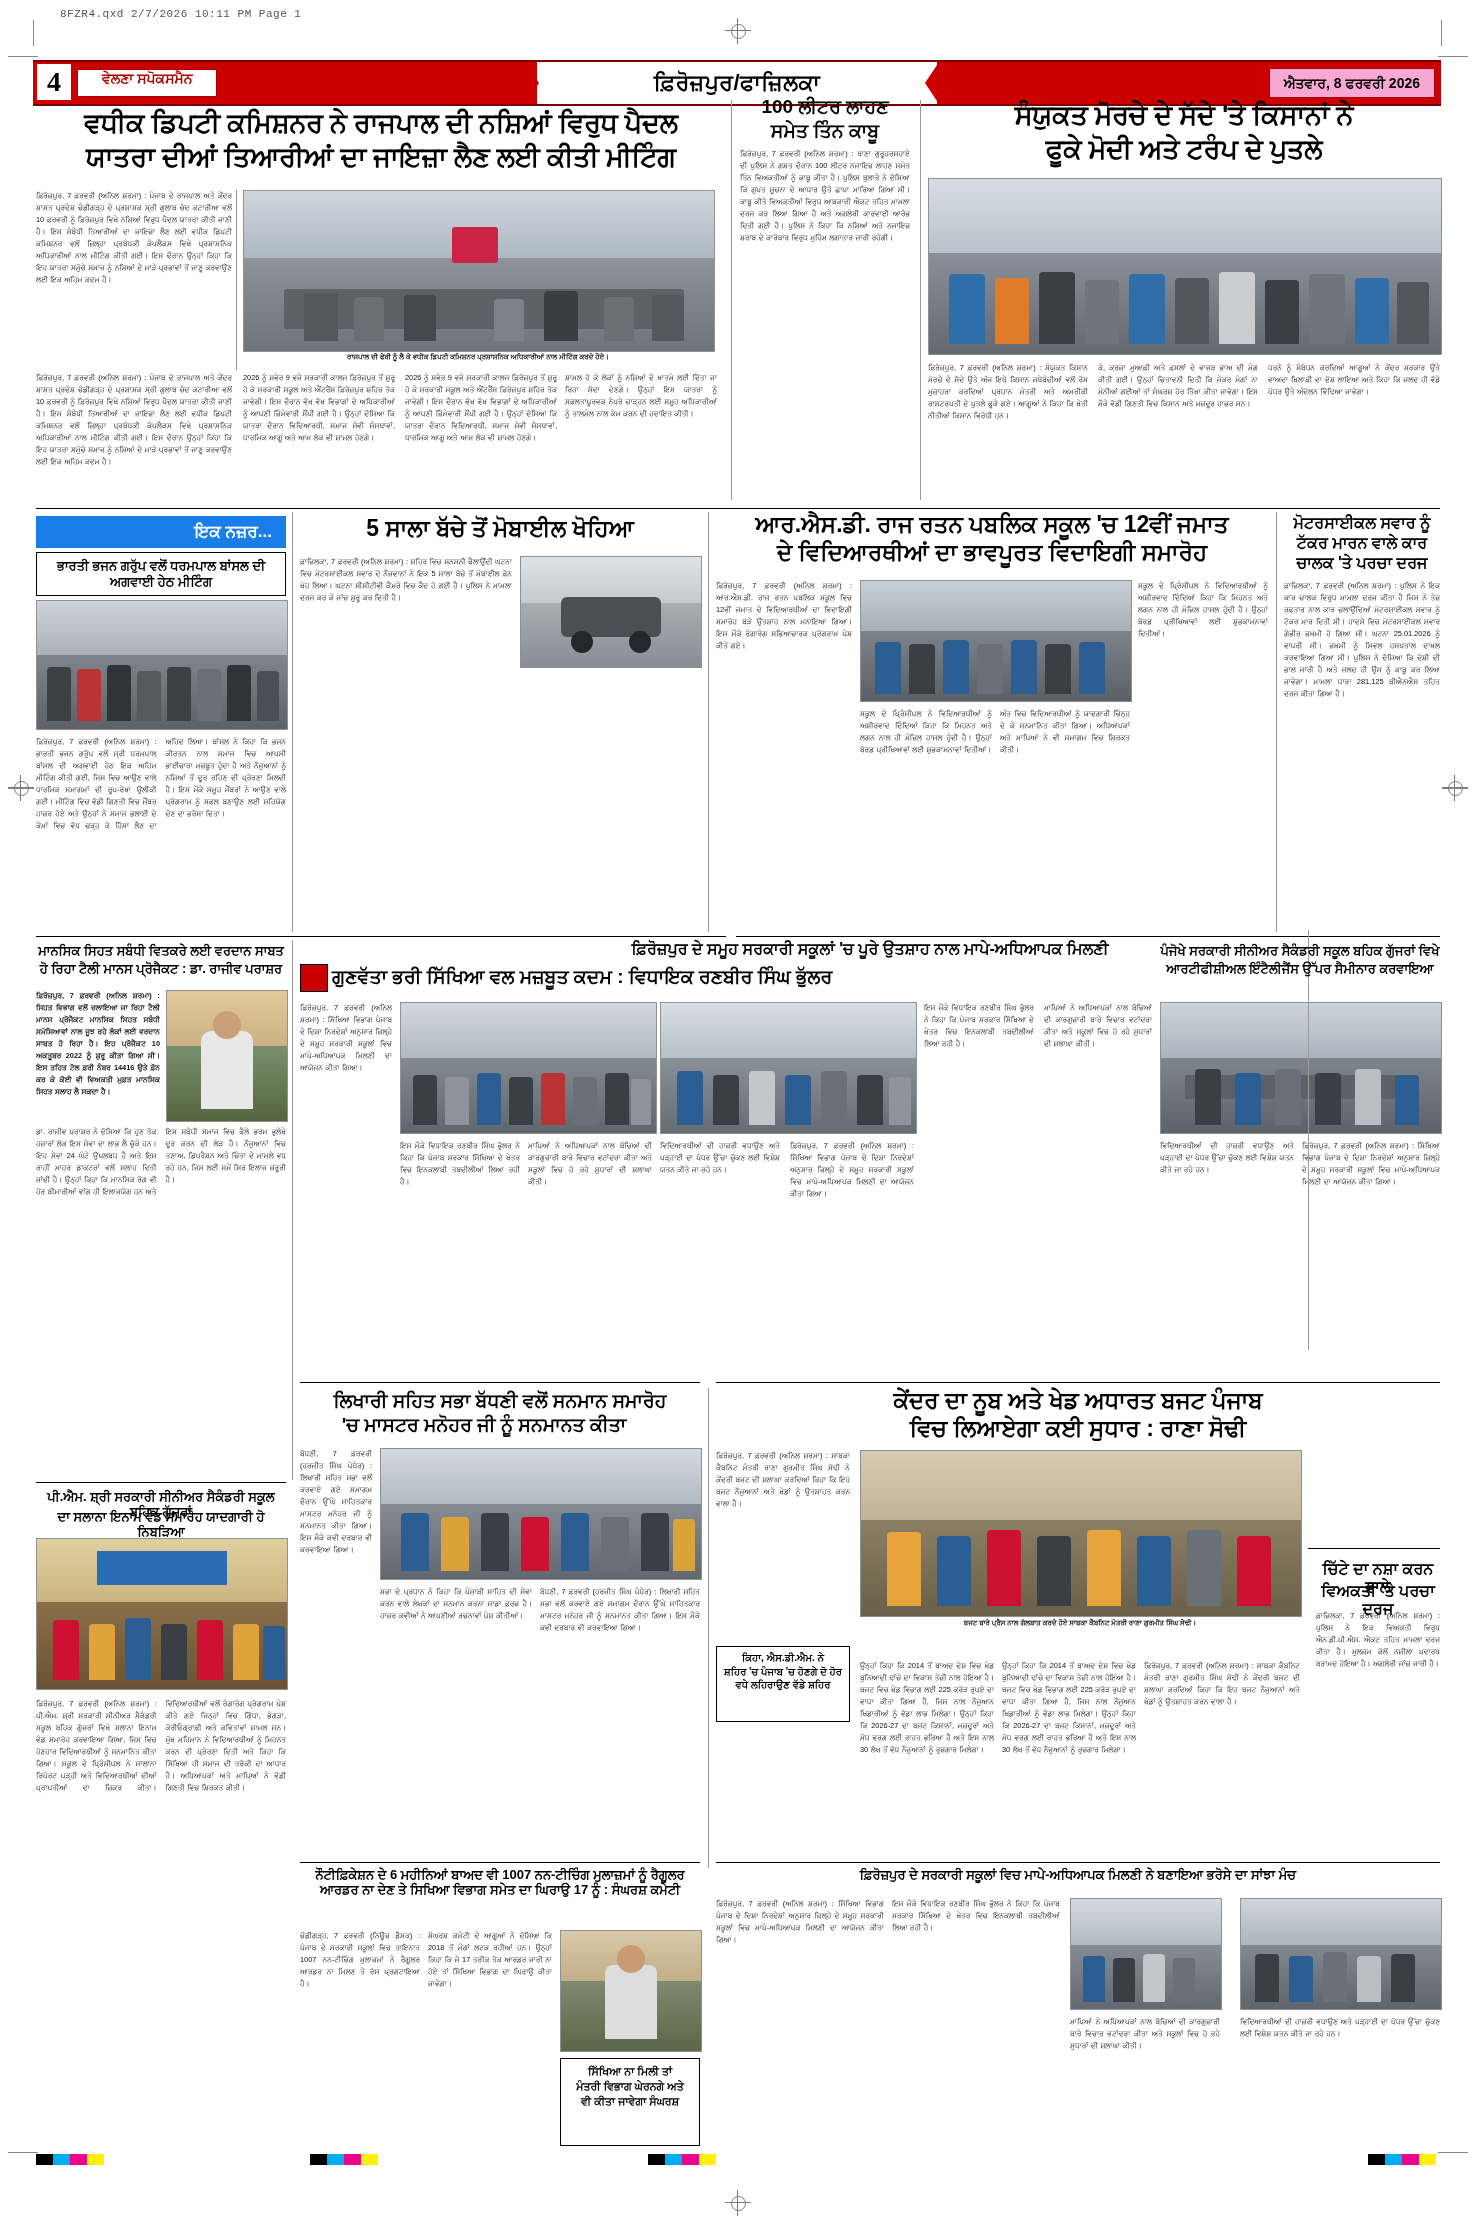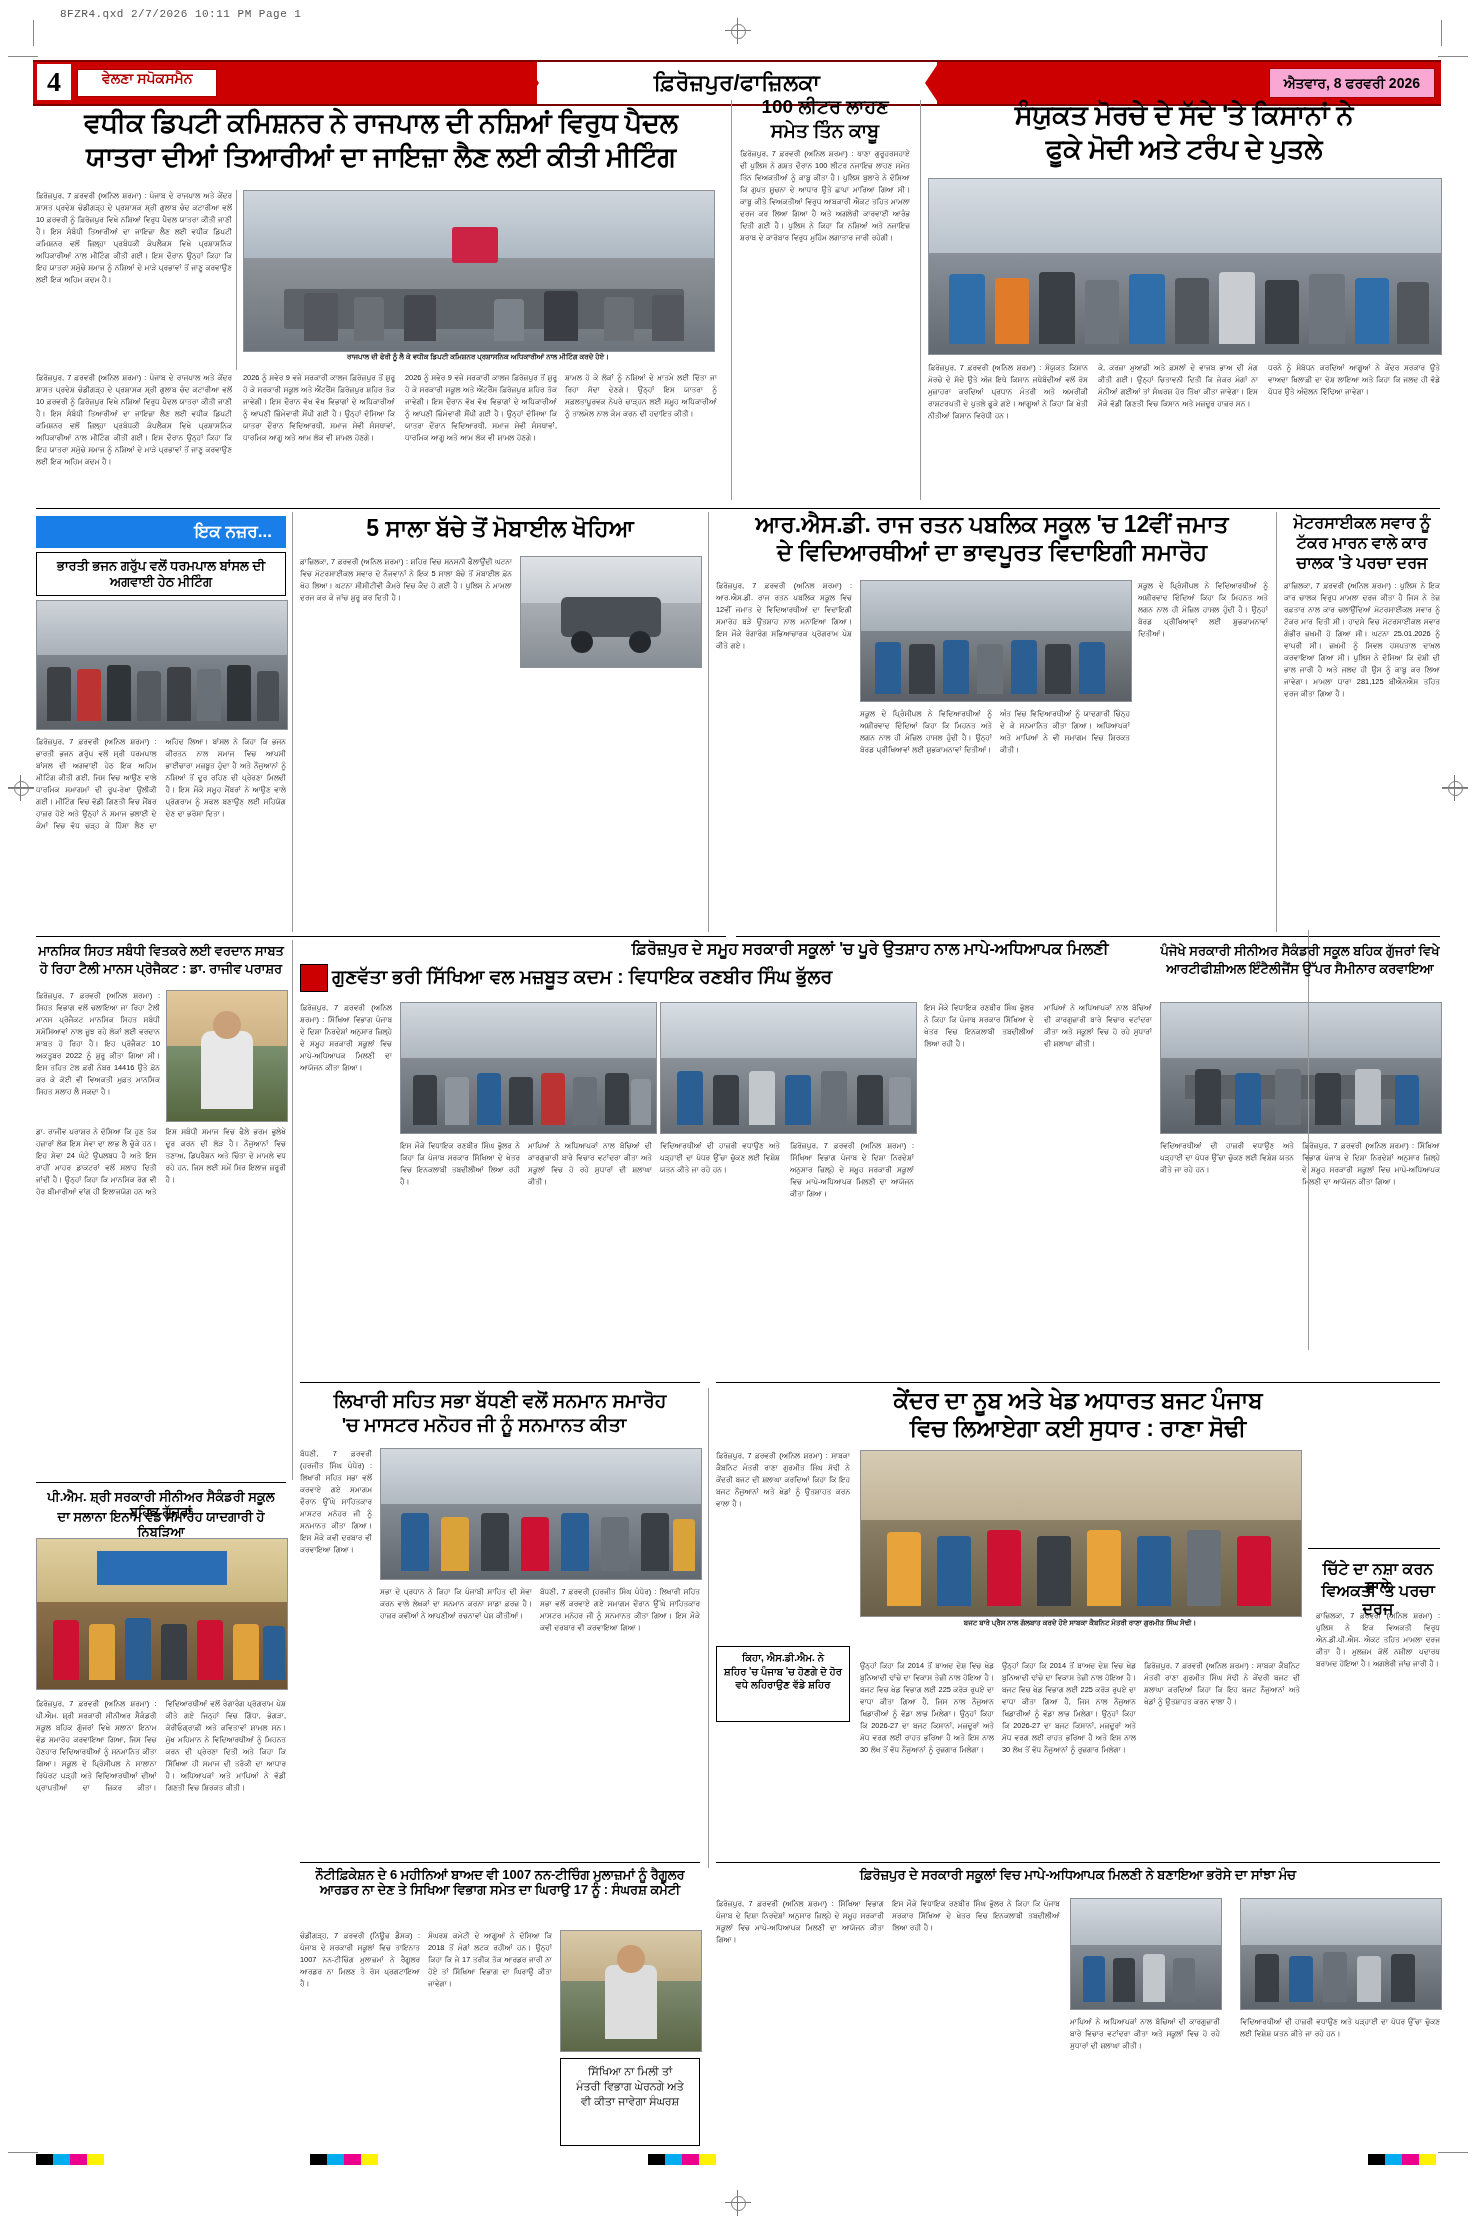--- a/index.html
+++ b/index.html
@@ -49,21 +49,21 @@
   .rule-v{position:absolute;width:1px;background:#9a9a9a;}
   .rule-h{position:absolute;height:1px;background:#000;}
 
   .band-blue{position:absolute;background:#1a7ee8;display:flex;align-items:center;justify-content:flex-end;padding-right:14px;box-sizing:border-box;}
   .band-blue span{color:#fff;font-weight:bold;font-size:17px;}
 
   .boxed{position:absolute;border:1px solid #000;box-sizing:border-box;}
   .redsq{position:absolute;background:#cc0000;border:1px solid #000;}
 
   .quotebox{position:absolute;border:1px solid #000;box-sizing:border-box;padding:5px 6px;}
-  .quotebox .qt{font-size:11px;font-weight:normal;line-height:1.35;text-align:center;}
+  .quotebox .qt{font-size:11px;font-weight:bold;line-height:1.35;text-align:center;}
 
   
   .colorbar{position:absolute;display:flex;height:11px;}
   .colorbar i{display:block;width:17px;height:11px;}
 
   
   .p1{background:#54585e;} .p2{background:#6a6f76;} .p3{background:#45494f;}
   .p4{background:#7c8289;} .p5{background:#3a3e44;}
   .tbl{position:absolute;background:#5d6268;}
 </style>
@@ -239,21 +239,21 @@
   <div style="position:absolute;left:36px;top:944px;width:250px;" class="hl hl-xs ctr">ਮਾਨਸਿਕ ਸਿਹਤ ਸਬੰਧੀ ਵਿਤਕਰੇ ਲਈ ਵਰਦਾਨ ਸਾਬਤ</div>
   <div style="position:absolute;left:36px;top:962px;width:250px;" class="hl hl-xs ctr">ਹੋ ਰਿਹਾ ਟੈਲੀ ਮਾਨਸ ਪ੍ਰੋਜੈਕਟ : ਡਾ. ਰਾਜੀਵ ਪਰਾਸ਼ਰ</div>
 
   <div class="photo" style="left:166px;top:990px;width:120px;height:130px;">
     <div class="sky" style="background:linear-gradient(#e2c89a,#cbb184);"></div>
     <div class="grd" style="background:linear-gradient(#7a8f6e,#55663f);"></div>
     <div style="position:absolute;left:34px;top:40px;width:52px;height:78px;background:#e8e8e8;border-radius:10px 10px 0 0;"></div>
     <div style="position:absolute;left:46px;top:20px;width:28px;height:28px;border-radius:50%;background:#caa07a;"></div>
   </div>
 
-  <div class="body-col" style="position:absolute;left:36px;top:990px;width:124px;height:150px;">ਫ਼ਿਰੋਜ਼ਪੁਰ, 7 ਫ਼ਰਵਰੀ (ਅਨਿਲ ਸ਼ਰਮਾ) : ਸਿਹਤ ਵਿਭਾਗ ਵਲੋਂ ਚਲਾਇਆ ਜਾ ਰਿਹਾ ਟੈਲੀ ਮਾਨਸ ਪ੍ਰੋਜੈਕਟ ਮਾਨਸਿਕ ਸਿਹਤ ਸਬੰਧੀ ਸਮੱਸਿਆਵਾਂ ਨਾਲ ਜੂਝ ਰਹੇ ਲੋਕਾਂ ਲਈ ਵਰਦਾਨ ਸਾਬਤ ਹੋ ਰਿਹਾ ਹੈ। ਇਹ ਪ੍ਰੋਜੈਕਟ 10 ਅਕਤੂਬਰ 2022 ਨੂੰ ਸ਼ੁਰੂ ਕੀਤਾ ਗਿਆ ਸੀ। ਇਸ ਤਹਿਤ ਟੋਲ ਫ਼ਰੀ ਨੰਬਰ 14416 ਉਤੇ ਫ਼ੋਨ ਕਰ ਕੇ ਕੋਈ ਵੀ ਵਿਅਕਤੀ ਮੁਫ਼ਤ ਮਾਨਸਿਕ ਸਿਹਤ ਸਲਾਹ ਲੈ ਸਕਦਾ ਹੈ।</div>
+  <div class="body-col" style="position:absolute;left:36px;top:990px;width:124px;height:150px;font-weight:bold;">ਫ਼ਿਰੋਜ਼ਪੁਰ, 7 ਫ਼ਰਵਰੀ (ਅਨਿਲ ਸ਼ਰਮਾ) : ਸਿਹਤ ਵਿਭਾਗ ਵਲੋਂ ਚਲਾਇਆ ਜਾ ਰਿਹਾ ਟੈਲੀ ਮਾਨਸ ਪ੍ਰੋਜੈਕਟ ਮਾਨਸਿਕ ਸਿਹਤ ਸਬੰਧੀ ਸਮੱਸਿਆਵਾਂ ਨਾਲ ਜੂਝ ਰਹੇ ਲੋਕਾਂ ਲਈ ਵਰਦਾਨ ਸਾਬਤ ਹੋ ਰਿਹਾ ਹੈ। ਇਹ ਪ੍ਰੋਜੈਕਟ 10 ਅਕਤੂਬਰ 2022 ਨੂੰ ਸ਼ੁਰੂ ਕੀਤਾ ਗਿਆ ਸੀ। ਇਸ ਤਹਿਤ ਟੋਲ ਫ਼ਰੀ ਨੰਬਰ 14416 ਉਤੇ ਫ਼ੋਨ ਕਰ ਕੇ ਕੋਈ ਵੀ ਵਿਅਕਤੀ ਮੁਫ਼ਤ ਮਾਨਸਿਕ ਸਿਹਤ ਸਲਾਹ ਲੈ ਸਕਦਾ ਹੈ।</div>
   <div class="body-col" style="position:absolute;left:36px;top:1126px;width:250px;height:340px;column-count:2;column-gap:9px;">ਡਾ. ਰਾਜੀਵ ਪਰਾਸ਼ਰ ਨੇ ਦੱਸਿਆ ਕਿ ਹੁਣ ਤੱਕ ਹਜ਼ਾਰਾਂ ਲੋਕ ਇਸ ਸੇਵਾ ਦਾ ਲਾਭ ਲੈ ਚੁੱਕੇ ਹਨ। ਇਹ ਸੇਵਾ 24 ਘੰਟੇ ਉਪਲਬਧ ਹੈ ਅਤੇ ਇਸ ਰਾਹੀਂ ਮਾਹਰ ਡਾਕਟਰਾਂ ਵਲੋਂ ਸਲਾਹ ਦਿਤੀ ਜਾਂਦੀ ਹੈ। ਉਨ੍ਹਾਂ ਕਿਹਾ ਕਿ ਮਾਨਸਿਕ ਰੋਗ ਵੀ ਹੋਰ ਬੀਮਾਰੀਆਂ ਵਾਂਗ ਹੀ ਇਲਾਜਯੋਗ ਹਨ ਅਤੇ ਇਸ ਸਬੰਧੀ ਸਮਾਜ ਵਿਚ ਫੈਲੇ ਭਰਮ ਭੁਲੇਖੇ ਦੂਰ ਕਰਨ ਦੀ ਲੋੜ ਹੈ। ਨੌਜੁਆਨਾਂ ਵਿਚ ਤਣਾਅ, ਡਿਪਰੈਸ਼ਨ ਅਤੇ ਚਿੰਤਾ ਦੇ ਮਾਮਲੇ ਵਧ ਰਹੇ ਹਨ, ਜਿਸ ਲਈ ਸਮੇਂ ਸਿਰ ਇਲਾਜ ਜ਼ਰੂਰੀ ਹੈ।</div>
 
   <div class="rule-v" style="left:292px;top:940px;height:540px;"></div>
 
   <div style="position:absolute;left:300px;top:940px;width:1140px;" class="hl hl-sm ctr">ਫ਼ਿਰੋਜ਼ਪੁਰ ਦੇ ਸਮੂਹ ਸਰਕਾਰੀ ਸਕੂਲਾਂ 'ਚ ਪੂਰੇ ਉਤਸ਼ਾਹ ਨਾਲ ਮਾਪੇ-ਅਧਿਆਪਕ ਮਿਲਣੀ</div>
   <div class="redsq" style="left:300px;top:964px;width:26px;height:26px;"></div>
   <div style="position:absolute;left:332px;top:966px;width:1108px;" class="hl hl-md">ਗੁਣਵੱਤਾ ਭਰੀ ਸਿੱਖਿਆ ਵਲ ਮਜ਼ਬੂਤ ਕਦਮ : ਵਿਧਾਇਕ ਰਣਬੀਰ ਸਿੰਘ ਭੁੱਲਰ</div>
 
   <div class="photo" style="left:400px;top:1002px;width:255px;height:130px;">
     <div class="sky" style="background:linear-gradient(#d2d8de,#b0b8c0);"></div>

